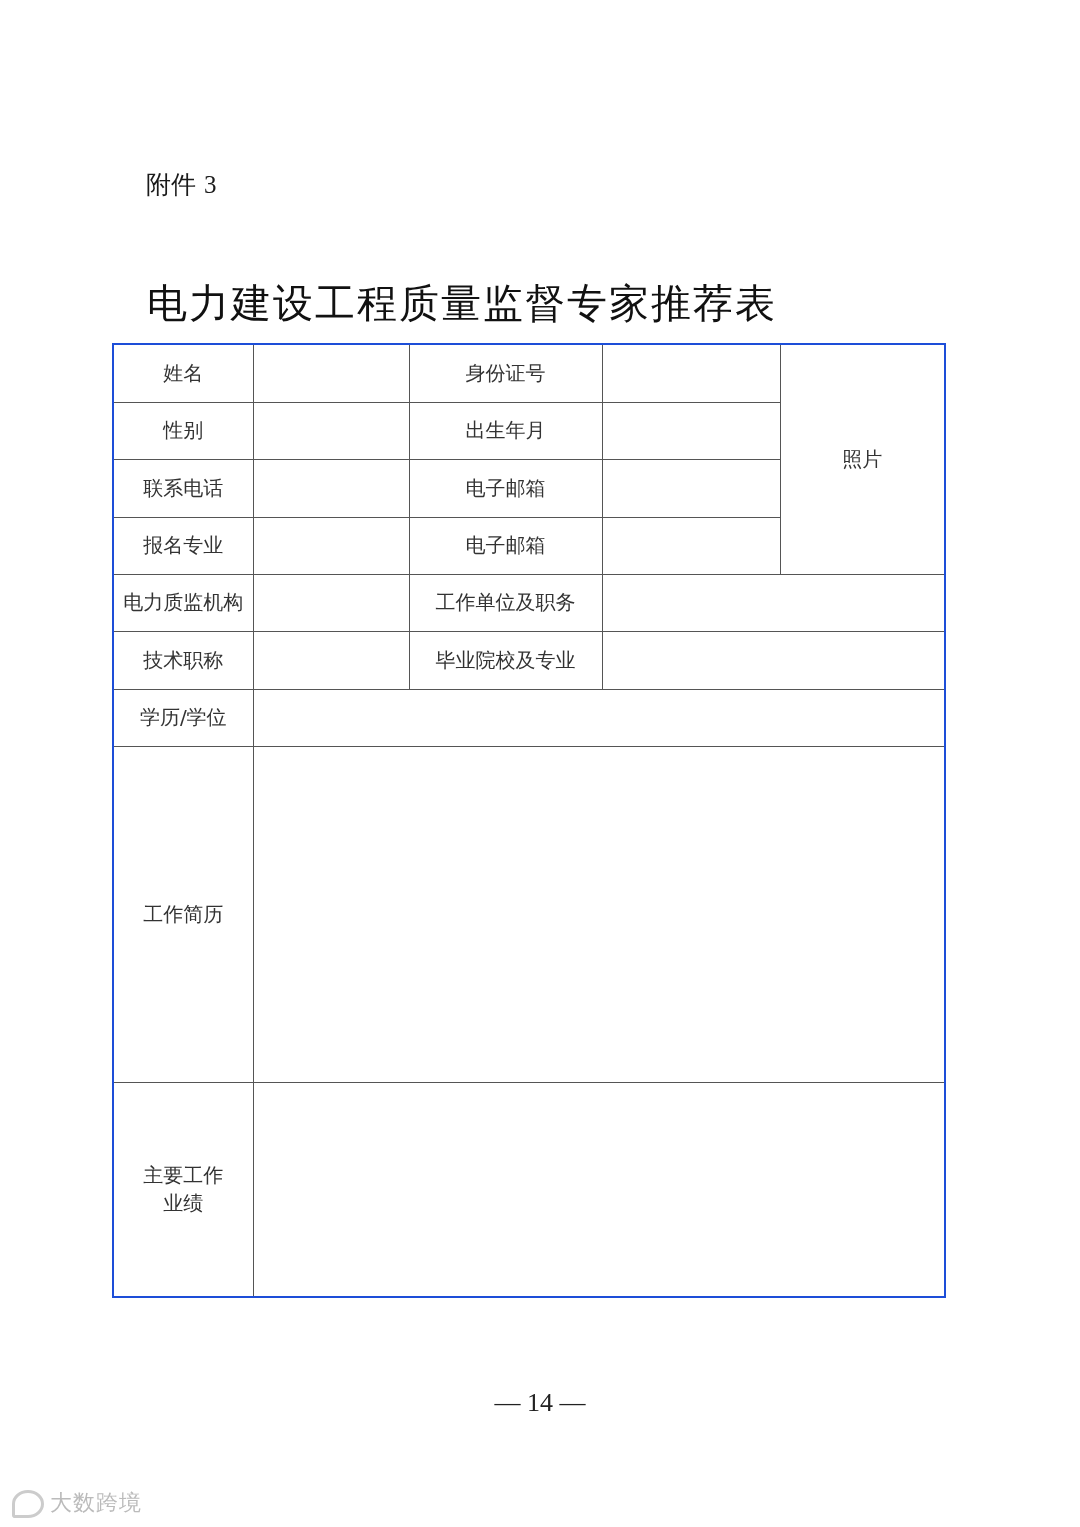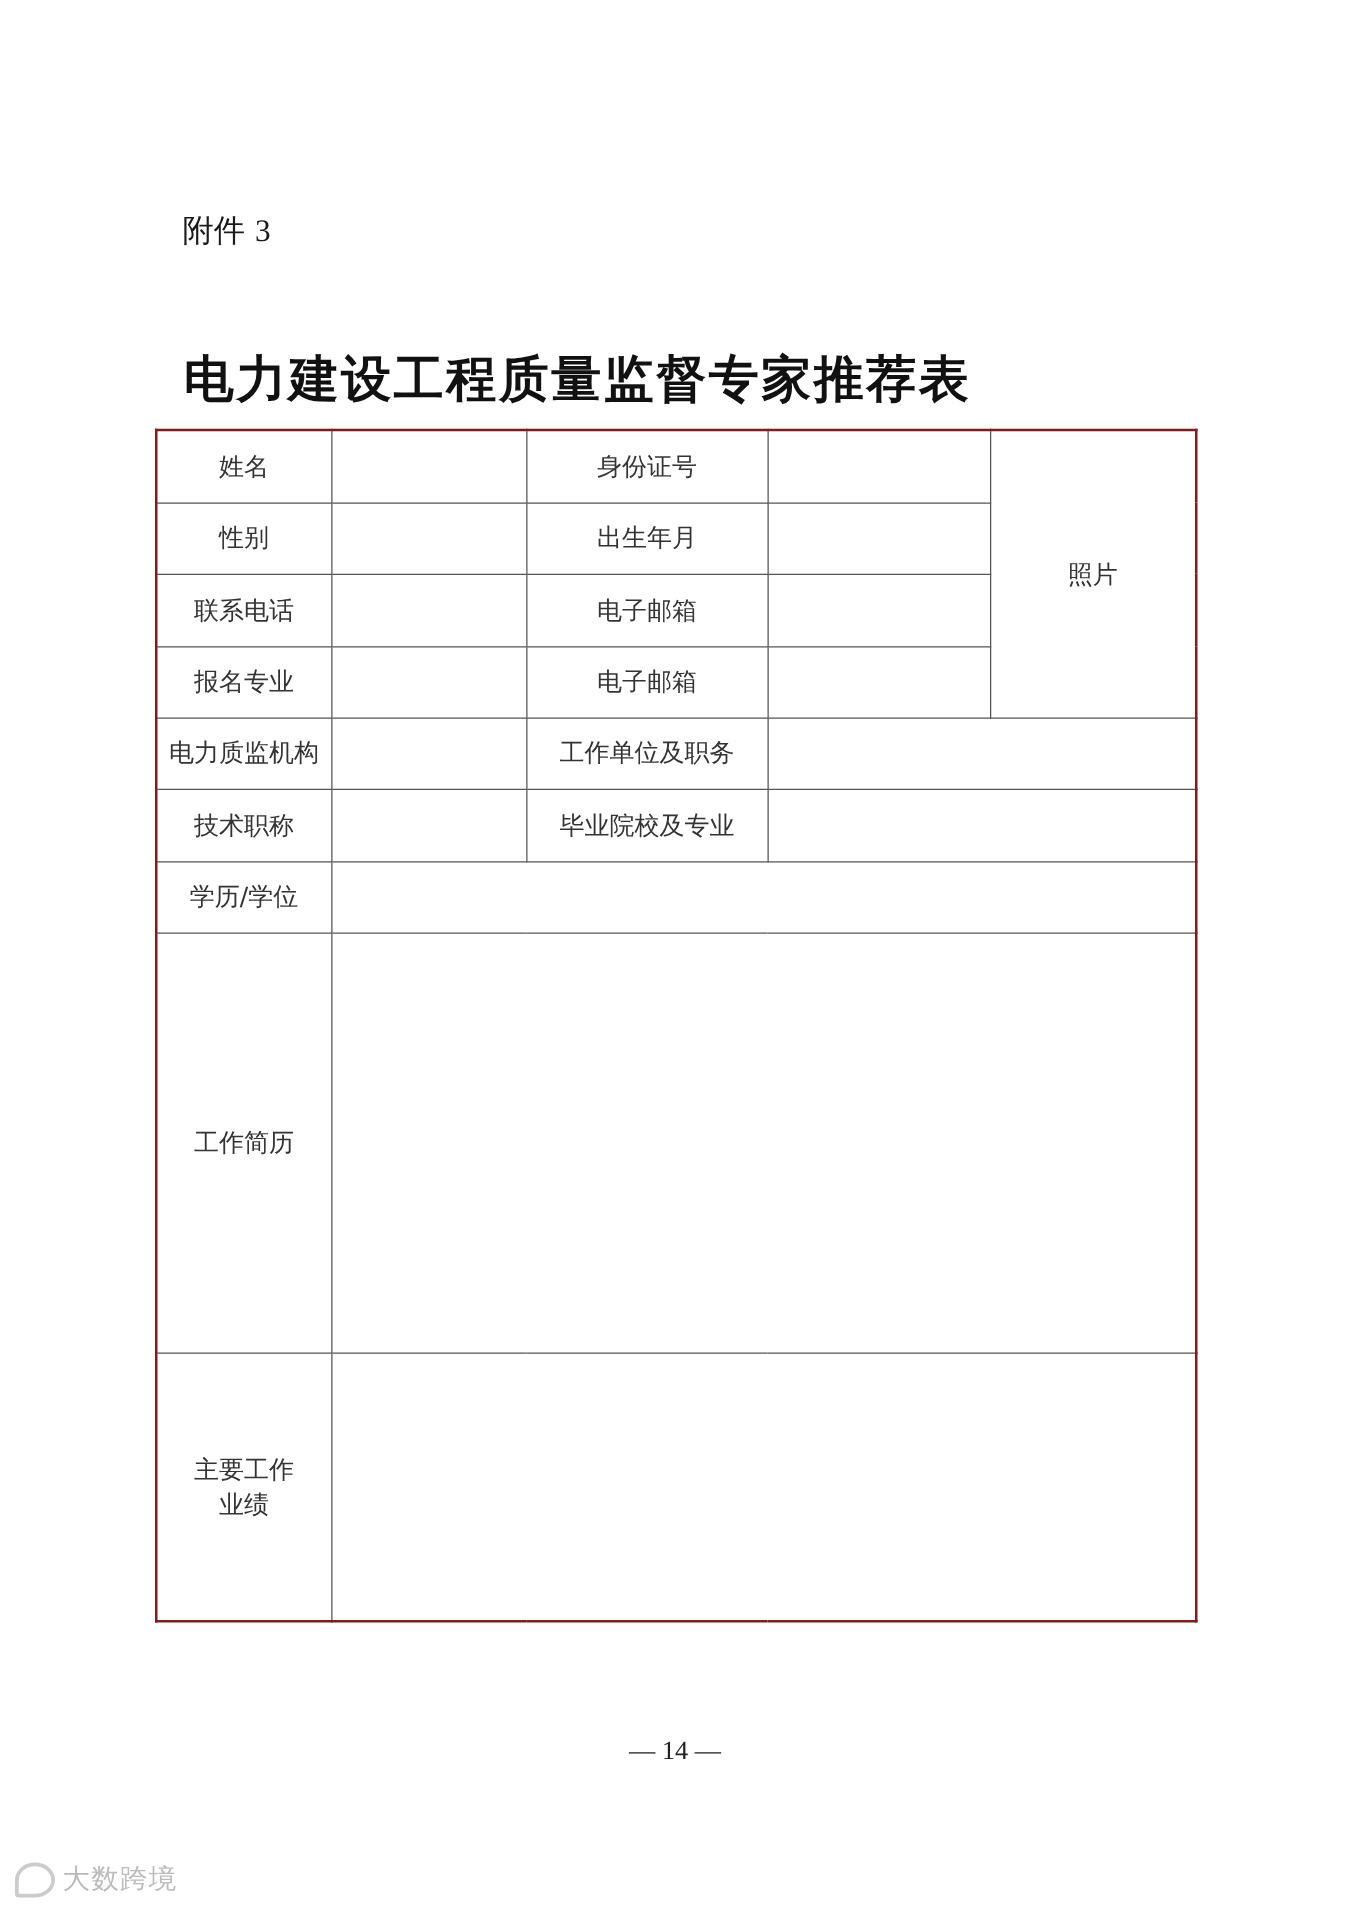--- a/index.html
+++ b/index.html
@@ -2,33 +2,33 @@
 <html><head>
 <meta charset="utf-8">
 <style>
   html, body { margin:0; padding:0; background:#fff; }
   body { width:1080px; height:1527px; position:relative; overflow:hidden;
          font-family:"DejaVu Serif","Liberation Serif",serif; color:#222; }
   .attach { position:absolute; left:146px; top:168px; font-size:25px;
             font-family:"DejaVu Sans","Liberation Sans",sans-serif; color:#1a1a1a; }
   .attach .num { font-family:"Liberation Serif",serif; }
   .title { position:absolute; left:0; width:924px; top:276px; text-align:center;
-           font-size:40px; font-weight:bold; letter-spacing:2px; color:#111;
+           font-size:40px; font-weight:normal; letter-spacing:2px; color:#111;
            font-family:"DejaVu Serif","Liberation Serif",serif; }
-  table.form { position:absolute; left:124px; top:343px; width:832px;
+  table.form { position:absolute; left:112px; top:343px; width:832px;
                border-collapse:collapse; table-layout:fixed;
-               border:2px solid #7f1d1d;padding-left:40px; }
+               border:2px solid #1d4ed8;padding-left:40px; }
   table.form td { border:1px solid #555; text-align:center; vertical-align:middle;
                   font-size:20px; color:#333; padding:0;
                   font-family:"DejaVu Sans","Liberation Sans",sans-serif; }
   .photo { font-size:20px; }
   .tall1 { height:336px; }
   .tall2 { height:215px; }
   .pageno { position:absolute; left:0; width:1080px; top:1388px; text-align:center;
-            font-size:21px; font-family:"Liberation Serif",serif; color:#222; }
+            font-size:26px; font-family:"Liberation Serif",serif; color:#222; }
   .wm { position:absolute; left:12px; top:1488px; font-size:22px; color:#bbb;
         font-family:"DejaVu Sans","Liberation Sans",sans-serif; letter-spacing:1px; }
   .wm .logo { display:inline-block; width:26px; height:22px; border:3px solid #ccc;
               border-radius:50% 50% 50% 10%; vertical-align:middle; margin-right:6px; }
 </style>
 </head>
 <body>
 
 <div class="attach">
   <span>附件</span>

